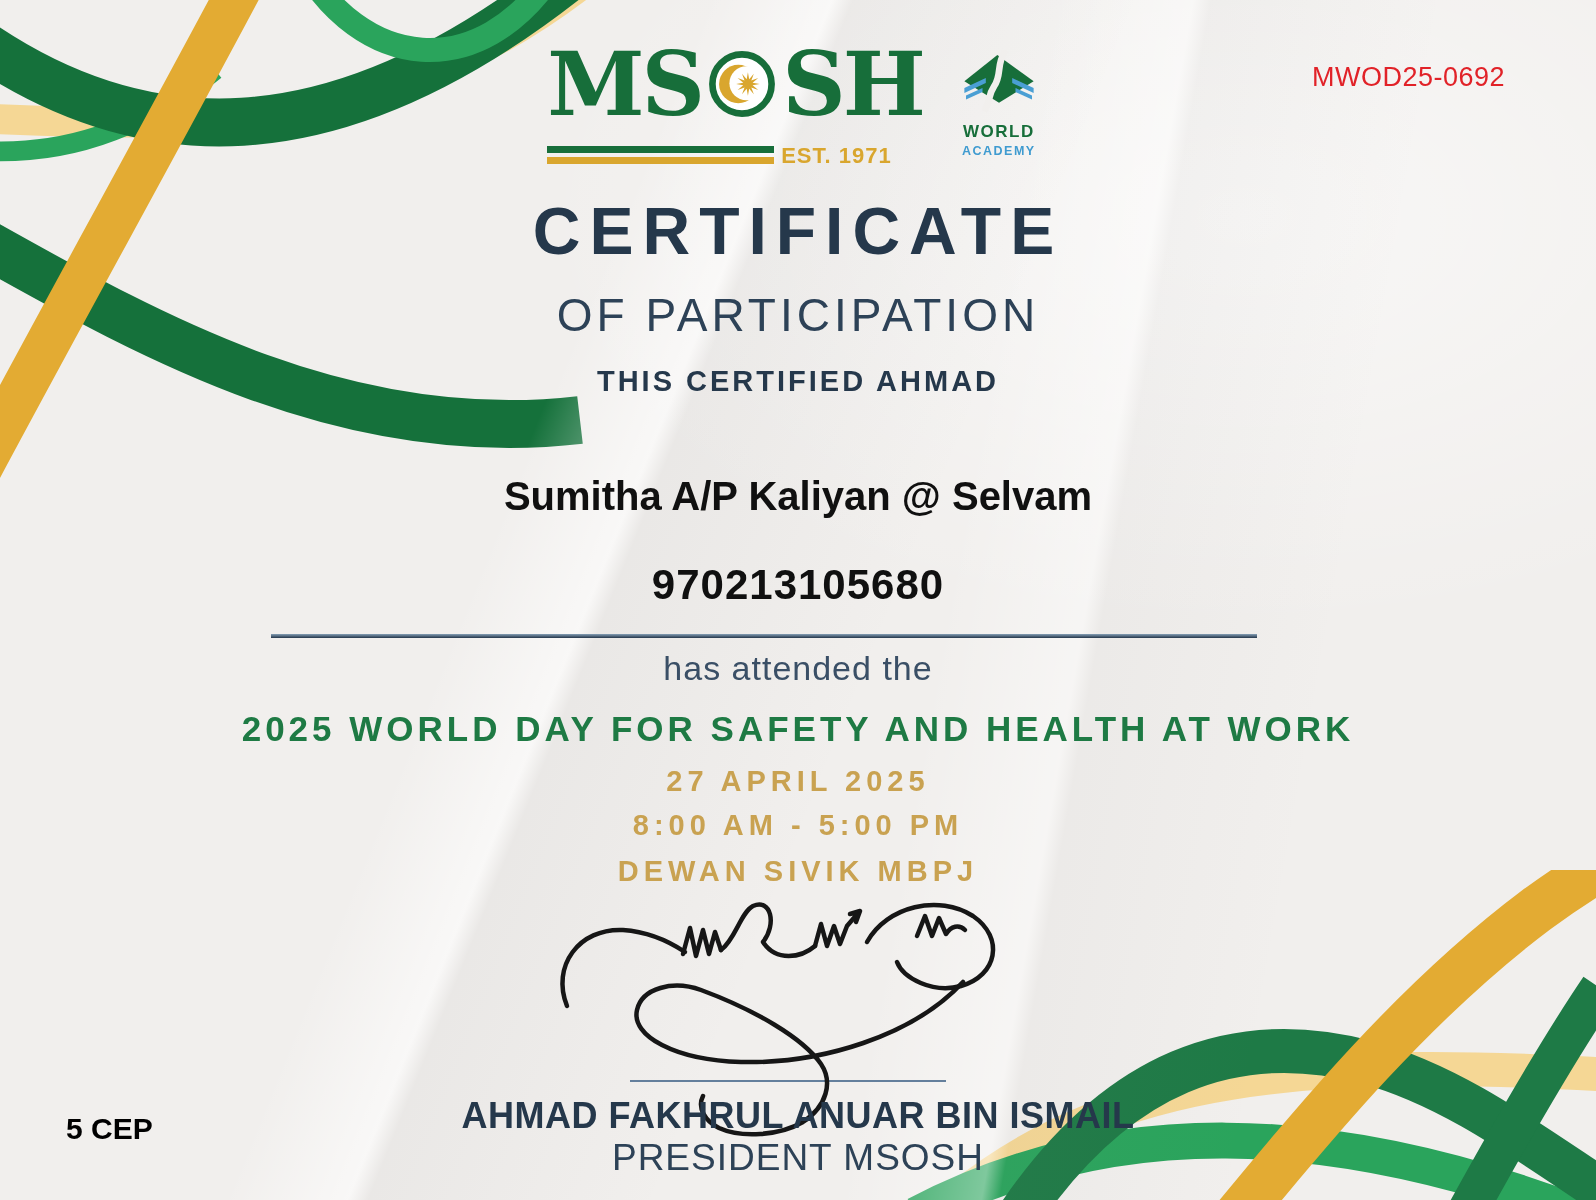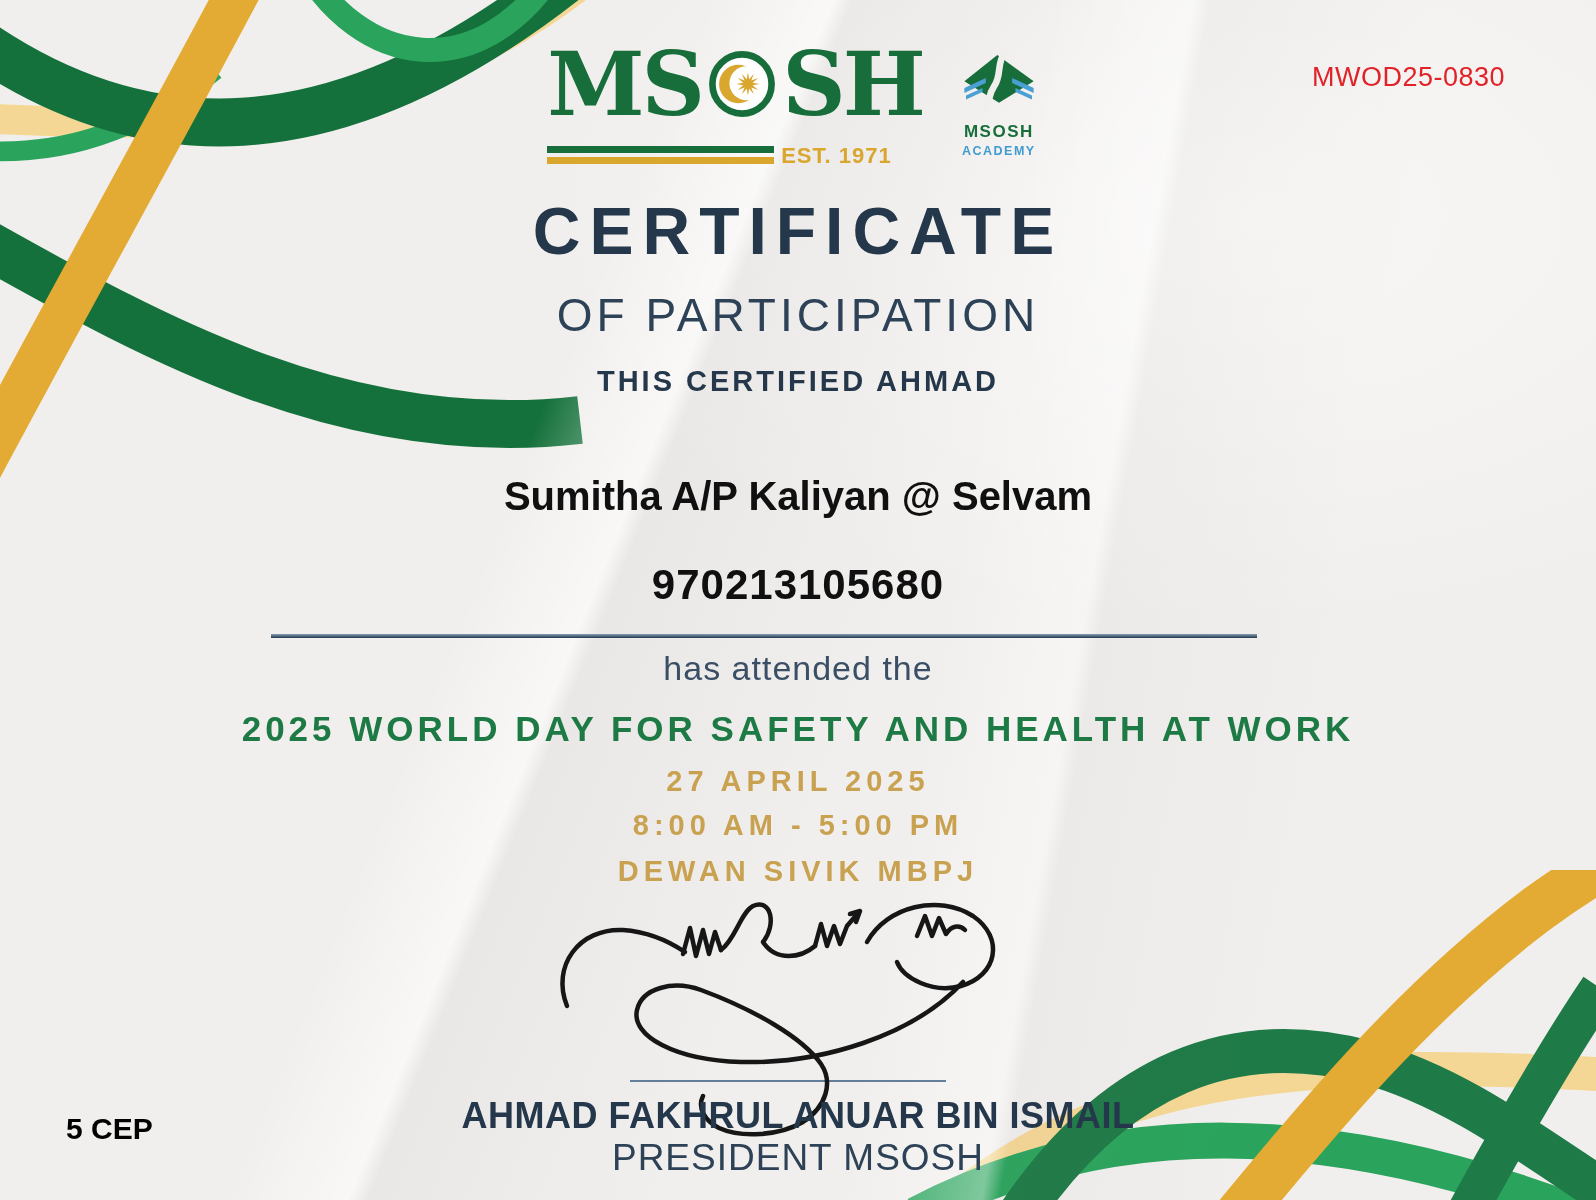--- a/index.html
+++ b/index.html
@@ -103,26 +103,26 @@
 
     <div class="academy">
       <svg width="88" height="66" viewBox="0 0 100 80">
         <polygon points="8,38 48,6 92,38 50,64" fill="#176e3a"></polygon>
         <path d="M58,0 C46,18 54,30 44,44 C36,56 40,62 32,74" stroke="#f1efed" stroke-width="8" fill="none"></path>
         <polygon points="8,46 34,34 34,40 8,52" fill="#4a9fd4"></polygon>
         <polygon points="10,55 30,46 30,51 10,60" fill="#4a9fd4"></polygon>
         <polygon points="92,46 66,34 66,40 92,52" fill="#4a9fd4"></polygon>
         <polygon points="90,55 70,46 70,51 90,60" fill="#4a9fd4"></polygon>
       </svg>
-      <div class="academy-name">MSOSH</div>
+      <div class="academy-name">WORLD</div>
       <div class="academy-sub">ACADEMY</div>
     </div>
   </div>
 
-  <div class="code">MWOD25-0830</div>
+  <div class="code">MWOD25-0692</div>
 
   <div class="center-text title">CERTIFICATE</div>
   <div class="center-text subtitle">OF PARTICIPATION</div>
   <div class="center-text certify">THIS CERTIFIED AHMAD</div>
   <div class="center-text r-name">Sumitha A/P Kaliyan @ Selvam</div>
   <div class="center-text r-id">970213105680</div>
   <div class="divider"></div>
   <div class="center-text attended">has attended the</div>
   <div class="center-text event">2025 WORLD DAY FOR SAFETY AND HEALTH AT WORK</div>
   <div class="center-text gold-line ev-date">27 APRIL 2025</div>

